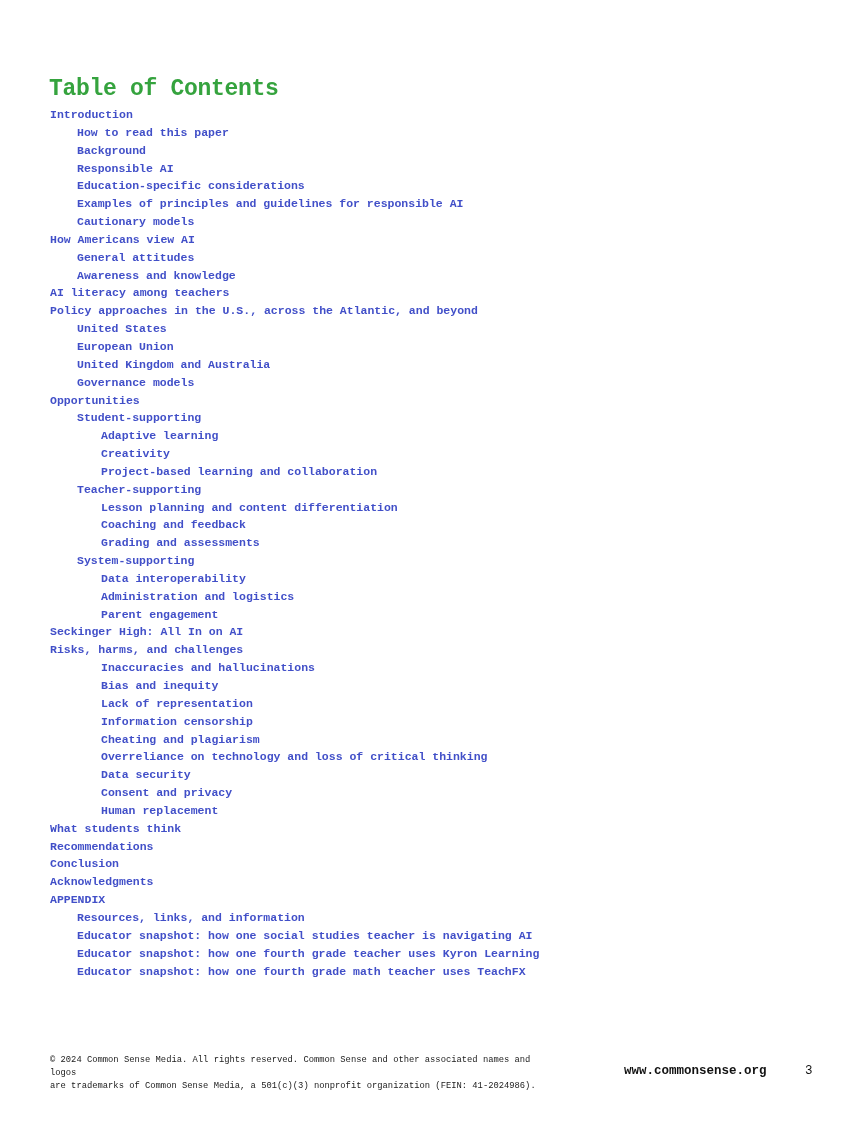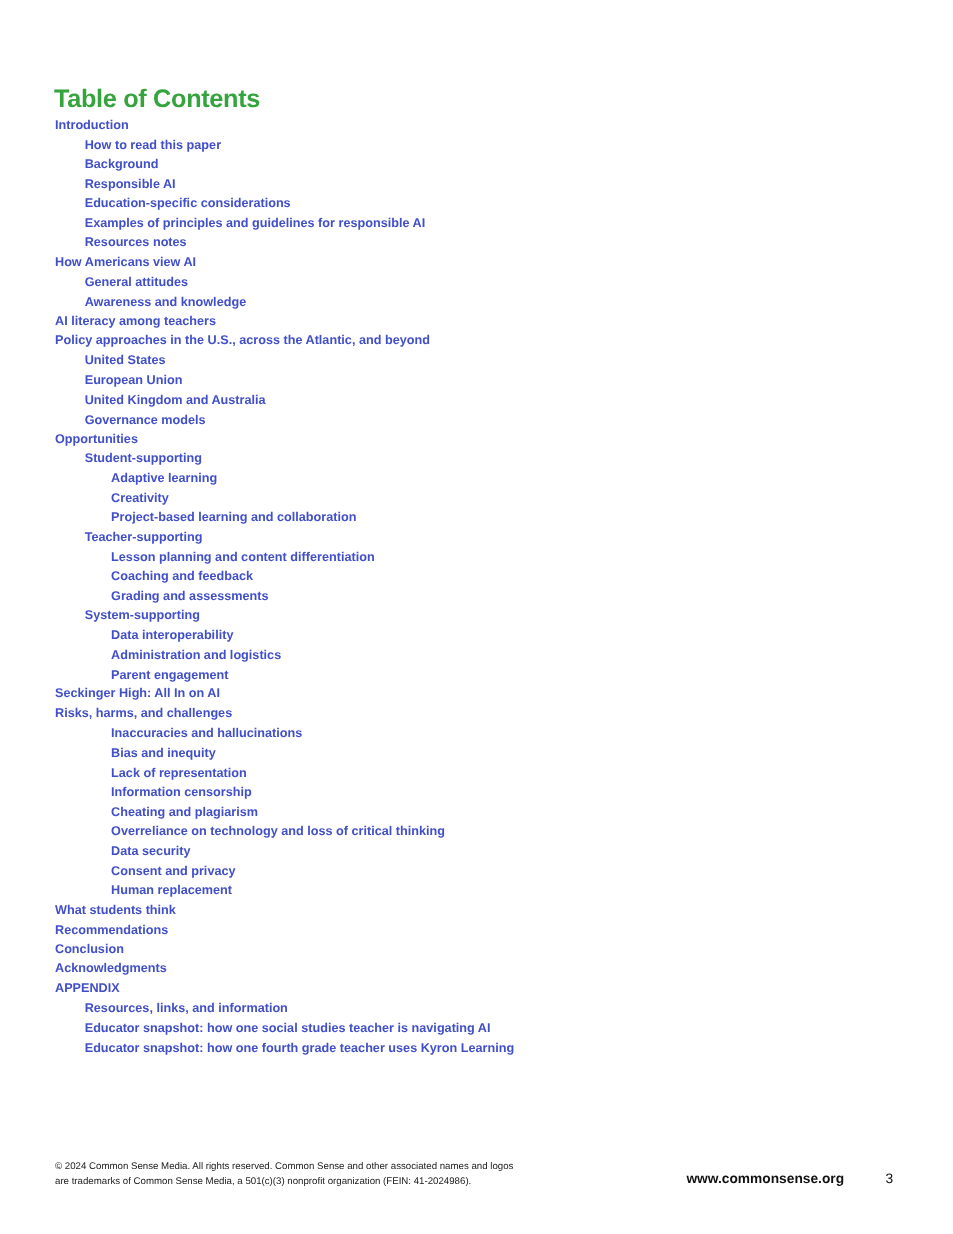--- a/index.html
+++ b/index.html
@@ -9,20 +9,21 @@
   }
   * { margin: 0; padding: 0; box-sizing: border-box; }
   html, body { background: #ffffff; }
   body { font-family: "Liberation Sans", sans-serif; }
   .page {
     position: relative;
     width: 866px;
     height: 1122px;
     background: #ffffff;
     overflow: hidden;
+    font-family: Liberation Mono, monospace;
   }
   .title {
     position: absolute;
     left: 49px;
     top: 76px;
     font-size: 23px;
     font-weight: bold;
     letter-spacing: -0.3px;
     color: var(--green);
     white-space: nowrap;
@@ -76,21 +77,21 @@
 
   <h1 class="title">Table of Contents</h1>
 
   <div class="toc">
       <div class="toc-item lvl0">Introduction</div>
       <div class="toc-item lvl1">How to read this paper</div>
       <div class="toc-item lvl1">Background</div>
       <div class="toc-item lvl1">Responsible AI</div>
       <div class="toc-item lvl1">Education-specific considerations</div>
       <div class="toc-item lvl1">Examples of principles and guidelines for responsible AI</div>
-      <div class="toc-item lvl1">Resources notes</div>
+      <div class="toc-item lvl1">Cautionary models</div>
       <div class="toc-item lvl0">How Americans view AI</div>
       <div class="toc-item lvl1">General attitudes</div>
       <div class="toc-item lvl1">Awareness and knowledge</div>
       <div class="toc-item lvl0">AI literacy among teachers</div>
       <div class="toc-item lvl0">Policy approaches in the U.S., across the Atlantic, and beyond</div>
       <div class="toc-item lvl1">United States</div>
       <div class="toc-item lvl1">European Union</div>
       <div class="toc-item lvl1">United Kingdom and Australia</div>
       <div class="toc-item lvl1">Governance models</div>
       <div class="toc-item lvl0">Opportunities</div>
@@ -118,20 +119,21 @@
       <div class="toc-item lvl2">Consent and privacy</div>
       <div class="toc-item lvl2">Human replacement</div>
       <div class="toc-item lvl0">What students think</div>
       <div class="toc-item lvl0">Recommendations</div>
       <div class="toc-item lvl0">Conclusion</div>
       <div class="toc-item lvl0">Acknowledgments</div>
       <div class="toc-item lvl0">APPENDIX</div>
       <div class="toc-item lvl1">Resources, links, and information</div>
       <div class="toc-item lvl1">Educator snapshot: how one social studies teacher is navigating AI</div>
       <div class="toc-item lvl1">Educator snapshot: how one fourth grade teacher uses Kyron Learning</div>
+      <div class="toc-item lvl1">Educator snapshot: how one fourth grade math teacher uses TeachFX</div>
     </div>
 
   <div class="footer-left">
     <div>© 2024 Common Sense Media. All rights reserved. Common Sense and other associated names and logos</div>
     <div>are trademarks of Common Sense Media, a 501(c)(3) nonprofit organization (FEIN: 41-2024986).</div>
   </div>
 
   <div class="footer-site">www.commonsense.org</div>
 
   <div class="footer-page-number">3</div>

